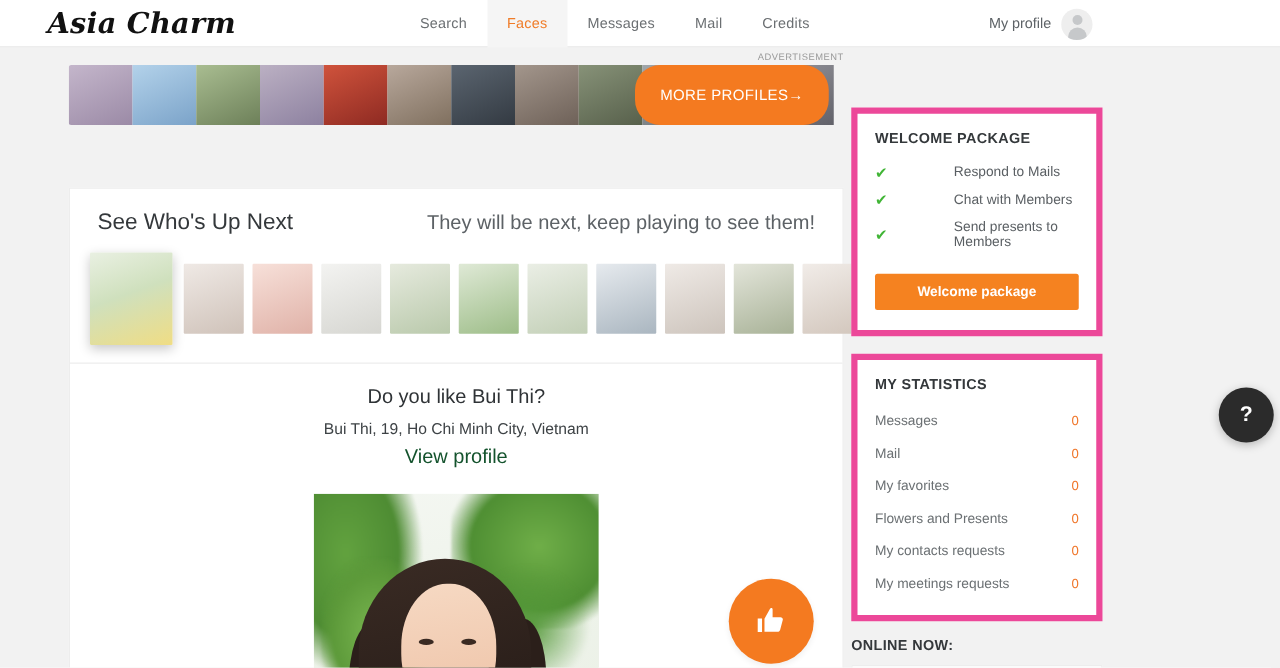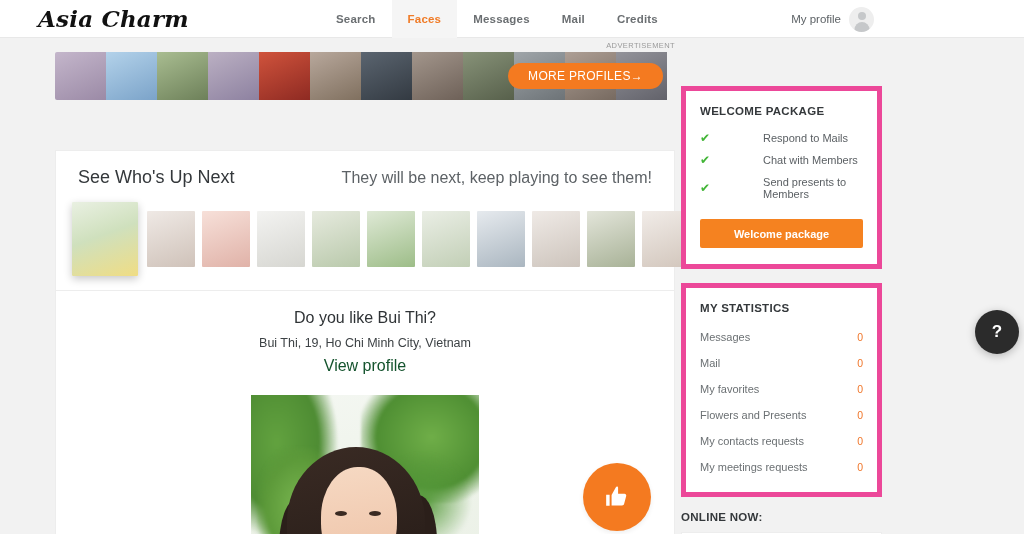--- a/index.html
+++ b/index.html
@@ -40,21 +40,20 @@
     align-items: stretch;
   }
   .mainnav a {
     display: flex;
     align-items: center;
     padding: 16px 16px;
     font-size: 11.5px;
     color: #6b6f72;
     text-decoration: none;
     letter-spacing: .2px;
-    font-weight: bold;
   }
   .mainnav a.active {
     background: #f5f5f5;
     color: #f07c28;
   }
   .profile-area {
     position: absolute;
     right: 150px; top: 0;
     height: 38px;
     display: flex;
@@ -117,21 +116,21 @@
   }
   .adthumb { width: 51px; height: 48px; flex: 0 0 auto; }
   .more-btn {
     position: absolute;
     right: 12px; top: 50%;
     transform: translateY(-50%);
     background: #f47a20;
     color: #fff;
     border: none;
     border-radius: 20px;
-    height: 26px;
+    height: 48px;
     padding: 0 20px;
     font-size: 12px;
     font-weight: 400;
     letter-spacing: .3px;
     cursor: pointer;
     white-space: nowrap;
   }
 
   
   .maincard {

